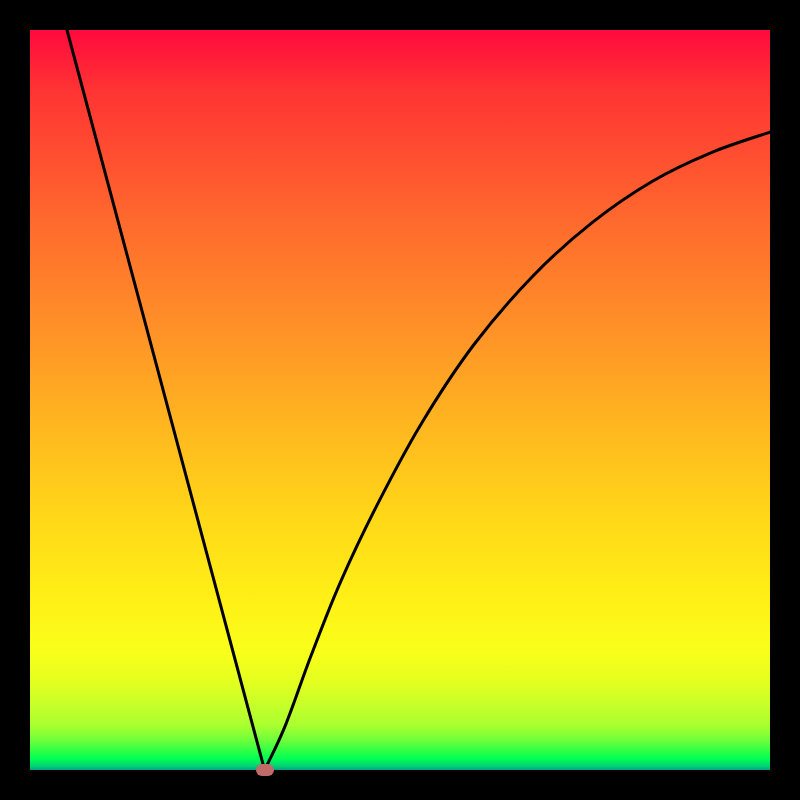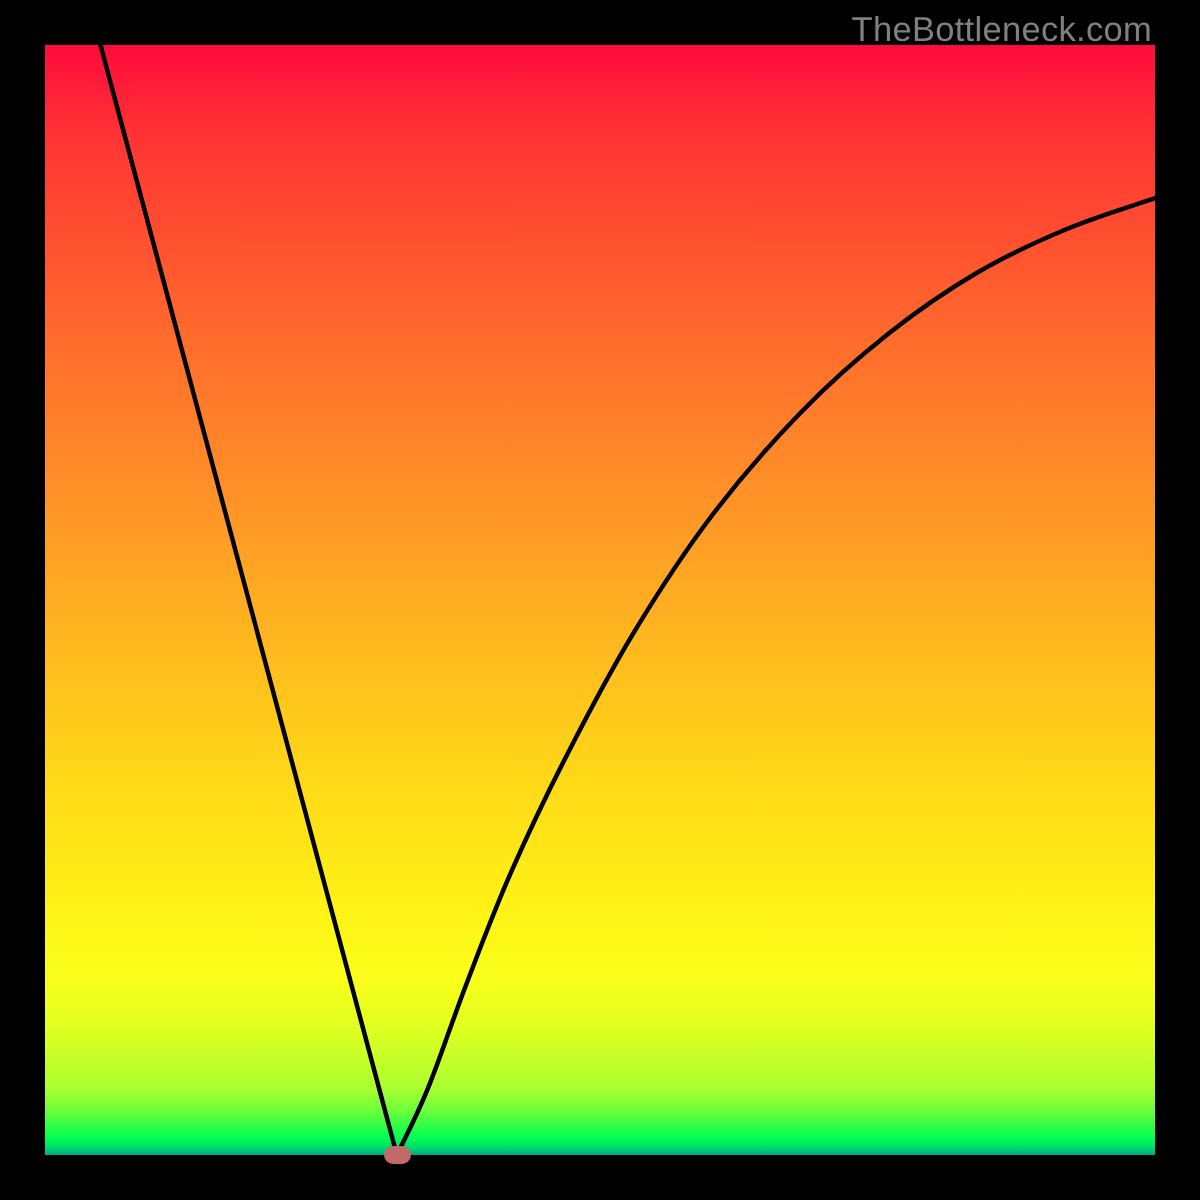--- a/index.html
+++ b/index.html
@@ -74,15 +74,14 @@
 
 <div class="stage">
 
   <div class="plot-area">
     <svg viewBox="0 0 740 740" preserveAspectRatio="none">
       <path id="curve-path" fill="none" stroke="#000000" stroke-width="3" stroke-linejoin="round" stroke-linecap="round" d="M 37 0 L 234.58 740 C 238.30960000000002 732.008, 246.9084 716.246, 255.29999999999998 695.6 C 263.6916 674.9540000000001, 271.21 651.274, 281.2 625.3 C 291.19 599.3259999999999, 298.812 578.606, 310.8 551.3 C 322.788 523.9939999999999, 333.14799999999997 502.238, 347.79999999999995 473.6 C 362.45199999999994 444.96200000000005, 374.884 420.838, 392.20000000000005 392.20000000000005 C 409.5160000000001 363.56200000000007, 424.02 340.87360000000007, 444 314.50000000000006 C 463.98 288.12640000000005, 481.88800000000003 267.65799999999996, 503.20000000000005 245.67999999999995 C 524.5120000000001 223.70199999999994, 541.088 209.3164, 562.4 192.39999999999998 C 583.712 175.48359999999997, 600.288 164.2207999999999, 621.6 151.69999999999993 C 642.912 139.17919999999995, 659.488 131.76440000000002, 680.8000000000001 122.84000000000003 C 702.1120000000001 113.91560000000004, 729.344 105.84960000000001, 740 102.12"></path>
     </svg>
     <div id="min-marker" class="min-marker" style="left: 234.58px; top: 740px; background: rgb(194, 106, 106);"></div>
   </div>
 
-  <div class="watermark">TheBottleneck.com</div>
 
 </div>
 
 </body></html>

